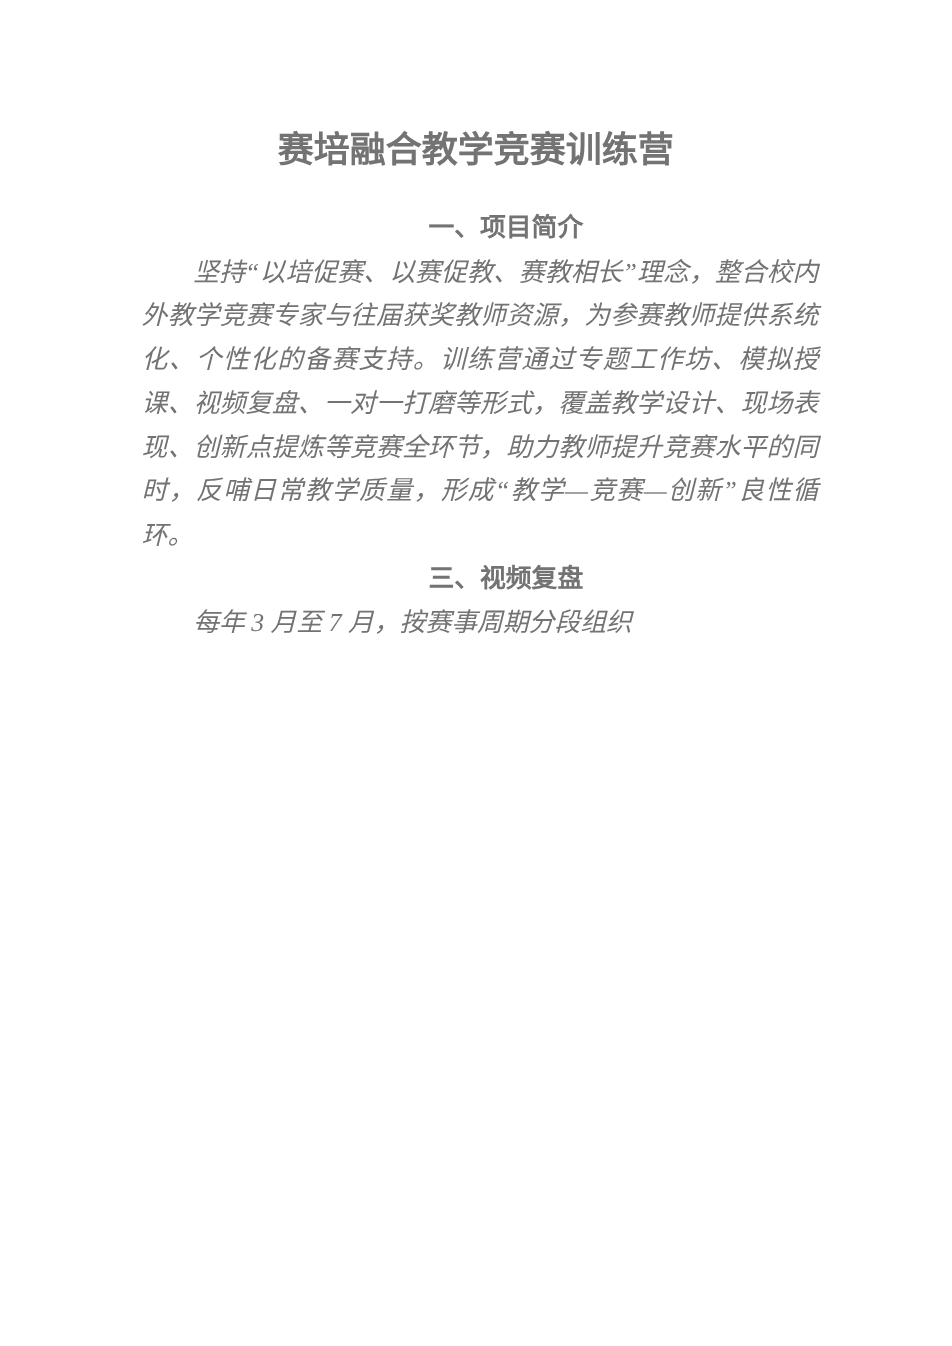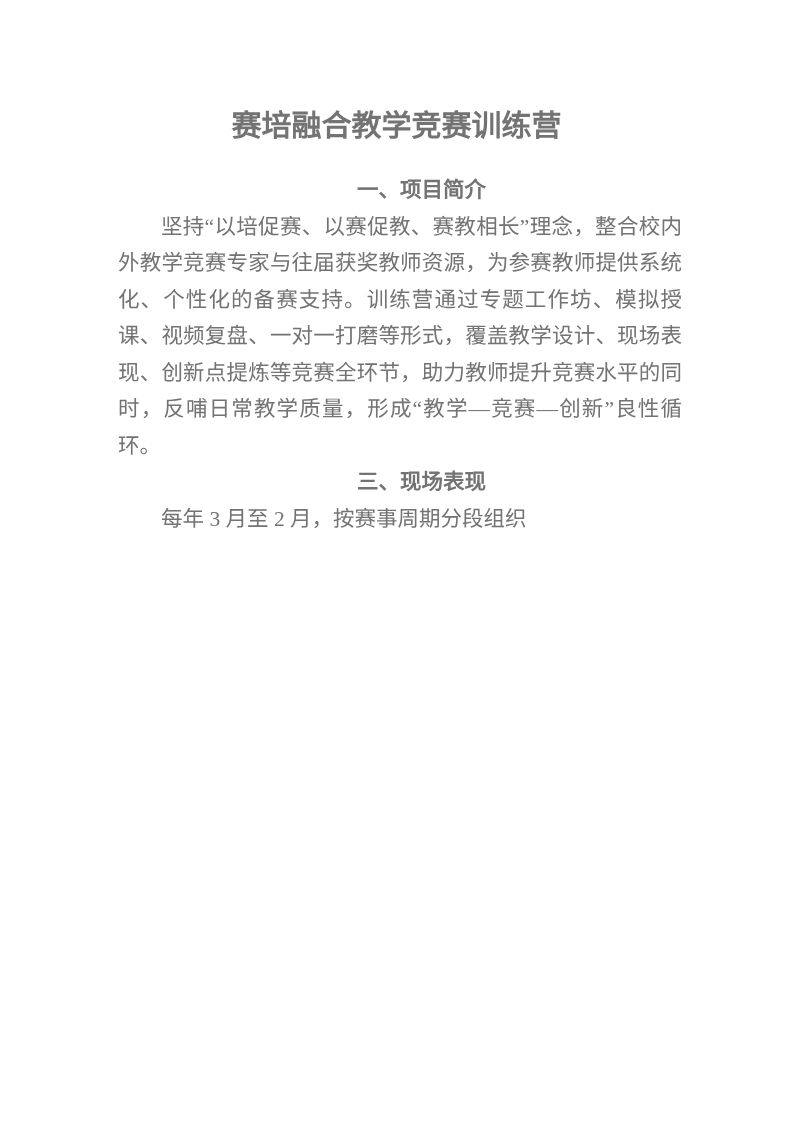--- a/index.html
+++ b/index.html
@@ -45,39 +45,40 @@
   }
   .section-para {
     margin: 0;
     text-indent: 2em;
     text-align: justify;
     text-align-last: left;
     text-justify: inter-character;
     line-break: strict;
     font-family: "Liberation Serif", "DejaVu Serif", serif;
     font-weight: 400;
+    font-style: italic;
   }
 </style>
 </head>
 <body>
 
 <div class="page">
   <h1 class="doc-title">赛培融合教学竞赛训练营</h1>
 
   <div class="doc-content">
 
     <div class="section">
       <h2 class="section-heading">一、项目简介</h2>
       <p class="section-para">坚持“以培促赛、以赛促教、赛教相长”理念，整合校内外教学竞赛专家与往届获奖教师资源，为参赛教师提供系统化、个性化的备赛支持。训练营通过专题工作坊、模拟授课、视频复盘、一对一打磨等形式，覆盖教学设计、现场表现、创新点提炼等竞赛全环节，助力教师提升竞赛水平的同时，反哺日常教学质量，形成“教学—竞赛—创新”良性循环。</p>
     </div>
 
 
     <div class="section">
-      <h2 class="section-heading">三、现场表现</h2>
-      <p class="section-para">每年 3 月至 2 月，按赛事周期分段组织</p>
+      <h2 class="section-heading">三、视频复盘</h2>
+      <p class="section-para">每年 3 月至 7 月，按赛事周期分段组织</p>
     </div>
 
     <div class="section">
     </div>
 
 
   </div>
 </div>
 
 </body></html>

